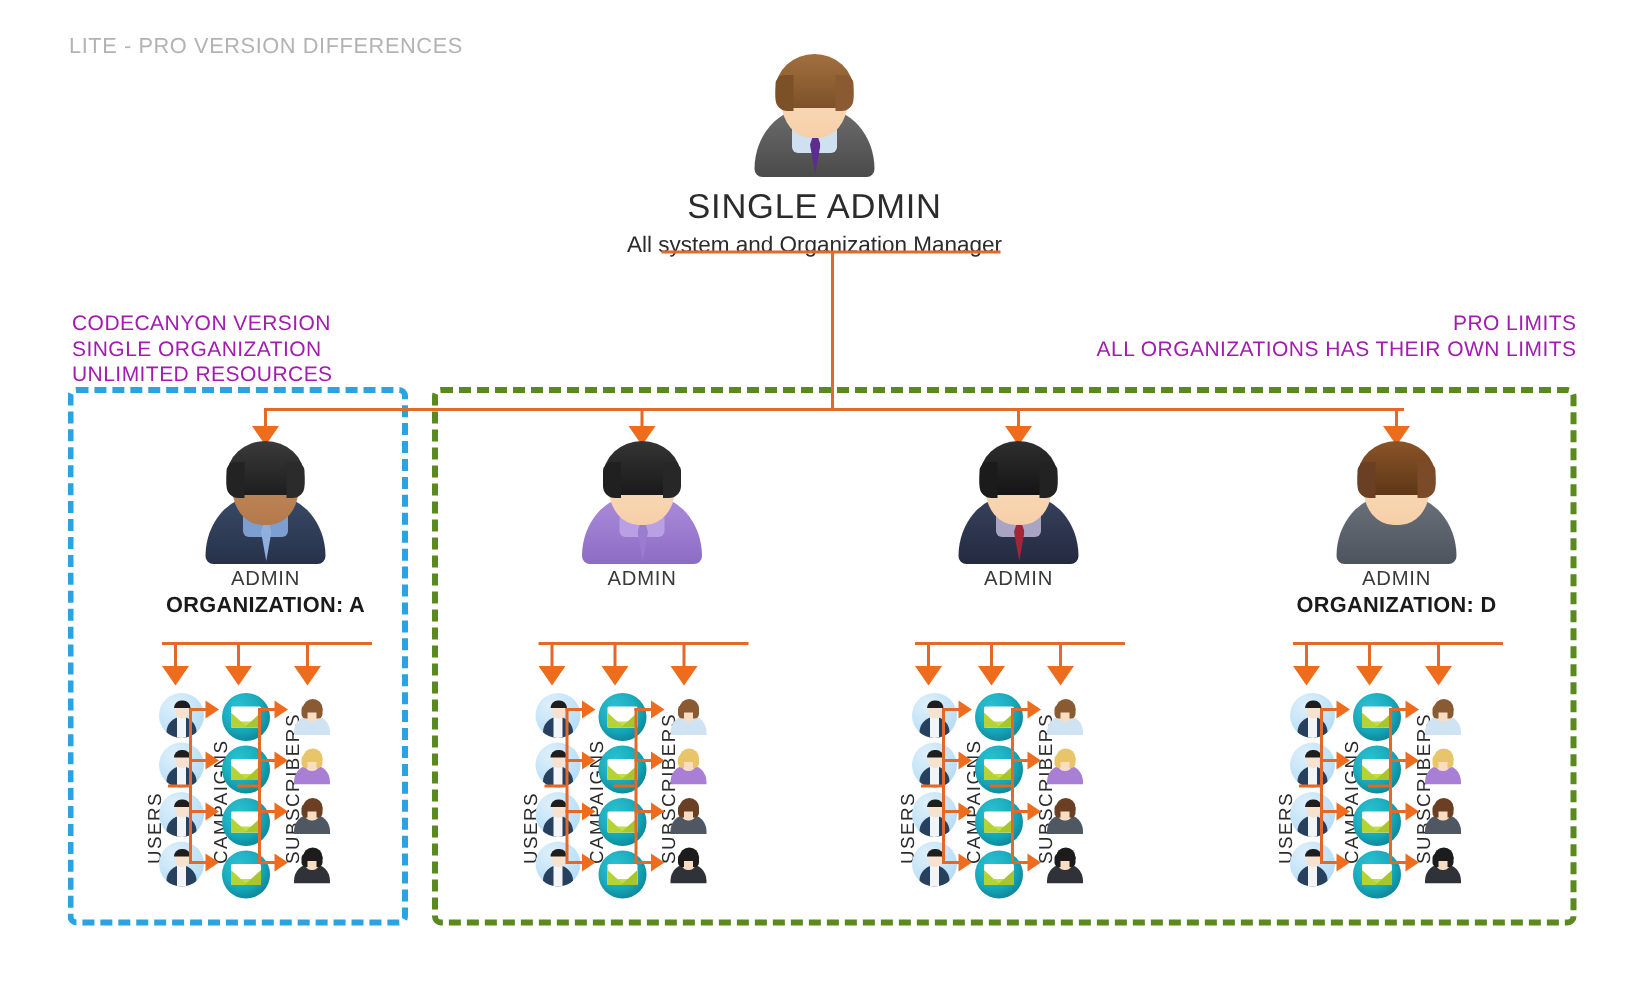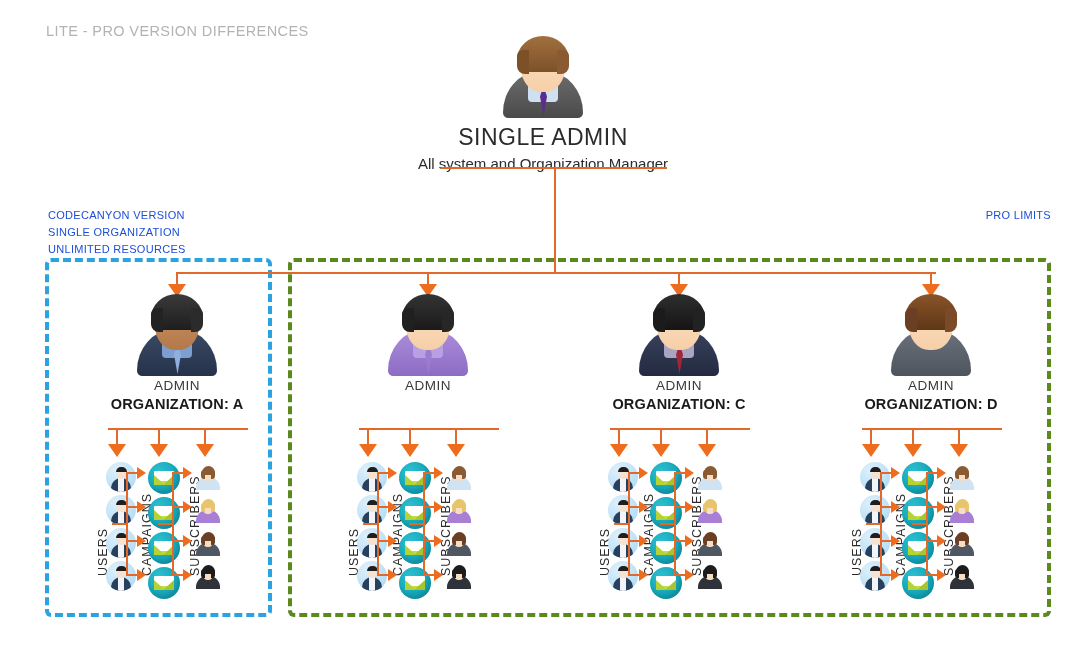--- a/index.html
+++ b/index.html
@@ -45,22 +45,22 @@
     font-size: 14.5px;
     color: #b3b3b3;
     letter-spacing: 0.4px;
     margin: 9px 0 0 0;
     padding-left: 2px;
     white-space: nowrap;
   }
 
   
   .annot {
-    font-size: 11px;
-    color: #1d4ed8;
+    font-size: 14px;
+    color: #a21caf;
     line-height: 17px;
     letter-spacing: 0.3px;
     white-space: nowrap;
   }
   #annot-left  { left: 48px; top: 207px; text-align: left; }
   #annot-right { right: 35px; top: 207px; text-align: right; }
 
   
   #box-lite {
     left: 45px; top: 258px; width: 227px; height: 359px;
@@ -275,20 +275,21 @@
 <div id="sa-rule" class="abs"></div>
 <div id="sa-drop" class="abs"></div>
 
 <div id="annot-left" class="abs annot">
   <div>CODECANYON VERSION</div>
   <div>SINGLE ORGANIZATION</div>
   <div>UNLIMITED RESOURCES</div>
 </div>
 <div id="annot-right" class="abs annot">
   <div>PRO LIMITS</div>
+  <div>ALL ORGANIZATIONS HAS THEIR OWN LIMITS</div>
 </div>
 
 <div id="box-lite" class="abs"></div>
 <div id="box-pro" class="abs"></div>
 
 <div id="admin-bus" class="abs"></div>
 
 <div class="abs bus-stub" style="left:176px;"></div>
 <div class="abs arrow-down" style="left:168px;top:284px;"></div>
 <div class="abs bus-stub" style="left:427px;"></div>
@@ -332,21 +333,20 @@
     <div class="av-body" style="background:linear-gradient(180deg,#39425e,#232a40);"></div>
     <div class="av-collar" style="background:#a9a3c4;"></div>
     <div class="av-tie" style="background:#a32638;"></div>
     <div class="av-neck" style="background:#f2c79c;"></div>
     <div class="av-head" style="background:linear-gradient(180deg,#fbe0c2,#f6cfa8);"></div>
     <div class="av-hair" style="background:linear-gradient(180deg,#2e2e2e,#151515);"></div>
     <div class="av-hair-l" style="background:#1b1b1b;"></div>
     <div class="av-hair-r" style="background:#222222;"></div>
   </div>
   <div class="admin-label">ADMIN</div>
-  <div class="admin-org">ORGANIZATION: C</div>
 </div>
 
 <div class="abs admin-card" style="left:841px;">
   <div class="avatar-lg">
     <div class="av-body" style="background:linear-gradient(180deg,#6b727c,#4e545d);"></div>
     <div class="av-collar" style="background:#9d8fd6;left:33px;bottom:38px;width:26px;height:10px;border-radius:13px;"></div>
     <div class="av-neck" style="background:#f2c79c;"></div>
     <div class="av-head" style="background:linear-gradient(180deg,#fbe0c2,#f6cfa8);"></div>
     <div class="av-hair" style="background:linear-gradient(180deg,#8a5428,#5e3718);"></div>
     <div class="av-hair-l" style="background:#6b3f23;"></div>

